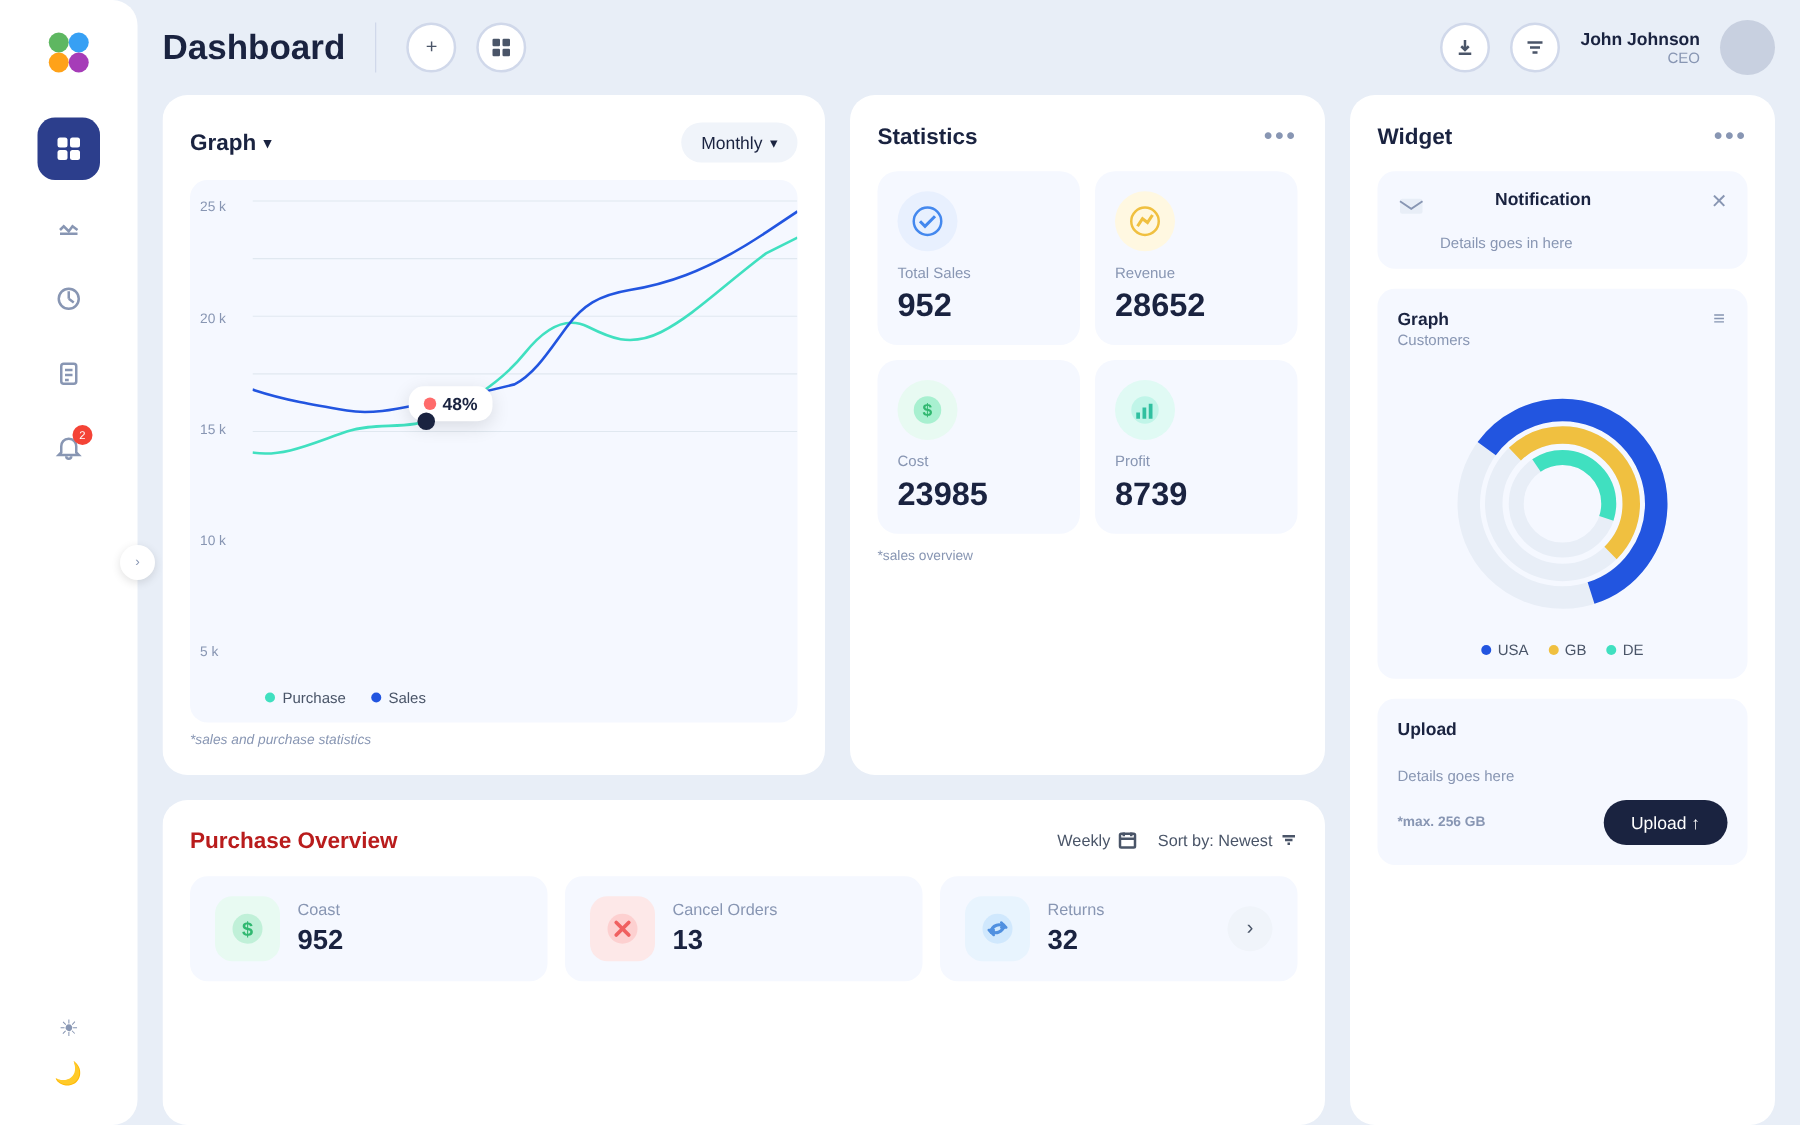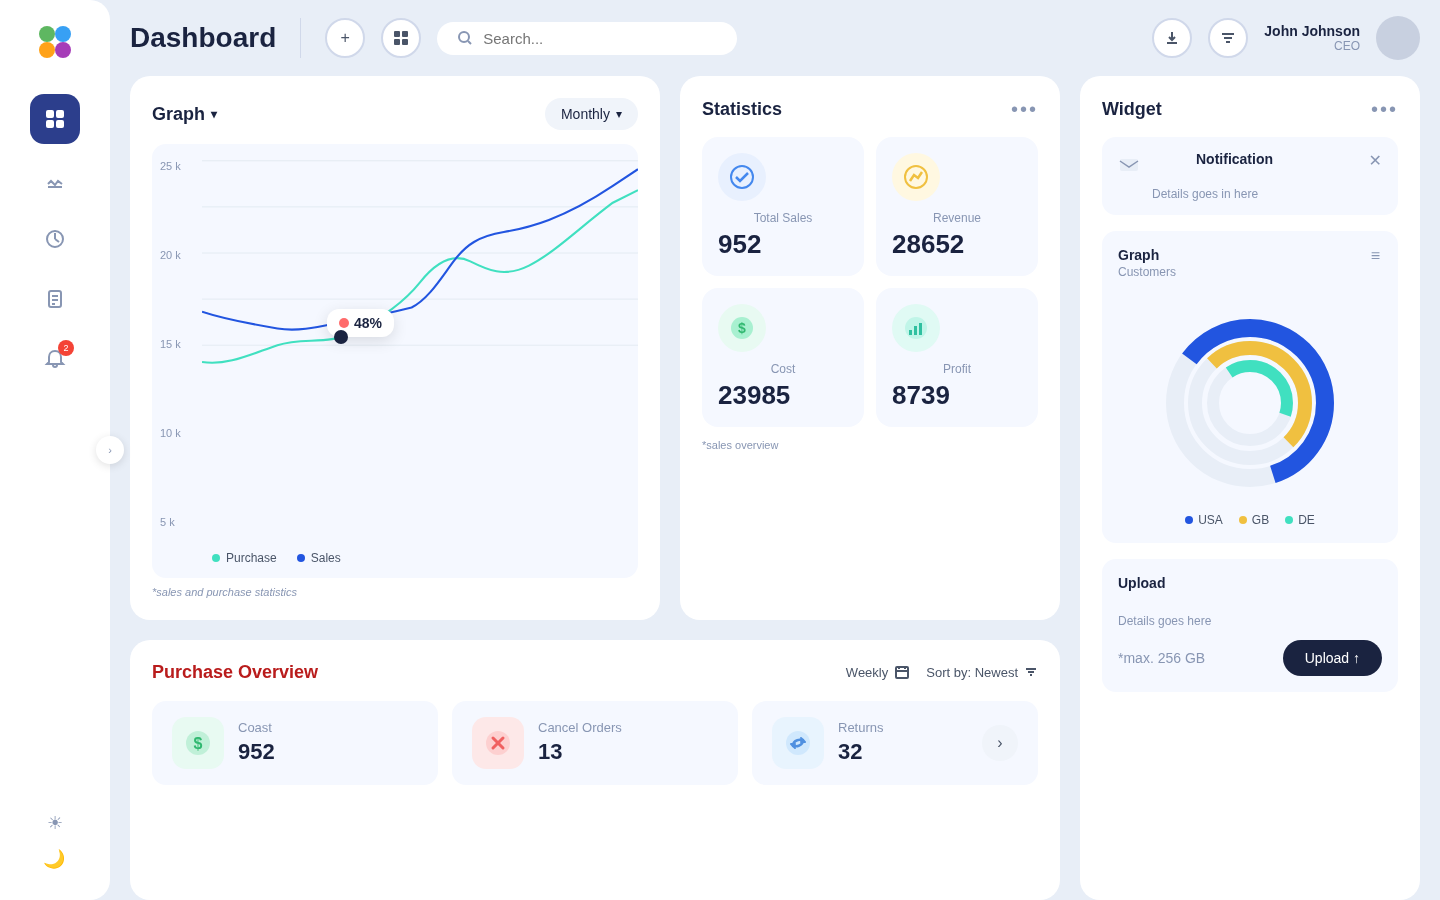--- a/index.html
+++ b/index.html
@@ -351,21 +351,20 @@
       margin-bottom: 10px;
     }
     .stat-icon.blue { background: #e8f0fe; }
     .stat-icon.yellow { background: #fff8e1; }
     .stat-icon.green { background: #e8faf2; }
     .stat-icon.teal { background: #e0faf4; }
     .stat-label {
       font-size: 12px;
       color: #8896b3;
       margin-bottom: 4px;
-      text-align: center;
     }
     .stat-value {
       font-size: 26px;
       font-weight: 800;
       color: #1a2340;
     }
     .stats-note {
       font-size: 11px;
       color: #8896b3;
       margin-top: 12px;
@@ -470,22 +469,23 @@
       color: #8896b3;
       margin-bottom: 12px;
       margin-top: 23px;
     }
     .upload-footer {
       display: flex;
       align-items: center;
       justify-content: space-between;
     }
     .upload-note {
-      font-size: 14px;
-      color: #8896b3;
+      font-size: 11px;
+      color: #8896b3;
+      font-weight: bold;
     }
     .upload-btn {
       background: #1a2340;
       color: white;
       border: none;
       border-radius: 25px;
       padding: 10px 22px;
       font-size: 14px;
       cursor: pointer;
       display: flex;
@@ -650,27 +650,20 @@
     <div class="header-divider"></div>
     <div class="header-icon-btn">+</div>
     <div class="header-icon-btn">
       <svg width="16" height="16" viewBox="0 0 16 16" fill="currentColor">
         <rect x="1" y="1" width="6" height="6" rx="1"></rect>
         <rect x="9" y="1" width="6" height="6" rx="1"></rect>
         <rect x="1" y="9" width="6" height="6" rx="1"></rect>
         <rect x="9" y="9" width="6" height="6" rx="1"></rect>
       </svg>
     </div>
-    <div class="search-bar">
-      <svg width="16" height="16" viewBox="0 0 16 16" fill="none" stroke="#8896b3" stroke-width="2">
-        <circle cx="7" cy="7" r="5"></circle>
-        <line x1="11" y1="11" x2="14" y2="14"></line>
-      </svg>
-      <input type="text" placeholder="Search..." style="">
-    </div>
     <div class="header-spacer"></div>
     <div class="header-icon-btn">
       <svg width="16" height="16" viewBox="0 0 16 16" fill="none" stroke="currentColor" stroke-width="2">
         <path d="M8 2 L8 10 M5 7 L8 10 L11 7"></path>
         <path d="M3 13 L13 13"></path>
       </svg>
     </div>
     <div class="header-icon-btn">
       <svg width="16" height="16" viewBox="0 0 16 16" fill="none" stroke="currentColor" stroke-width="2">
         <line x1="2" y1="4" x2="14" y2="4"></line>

